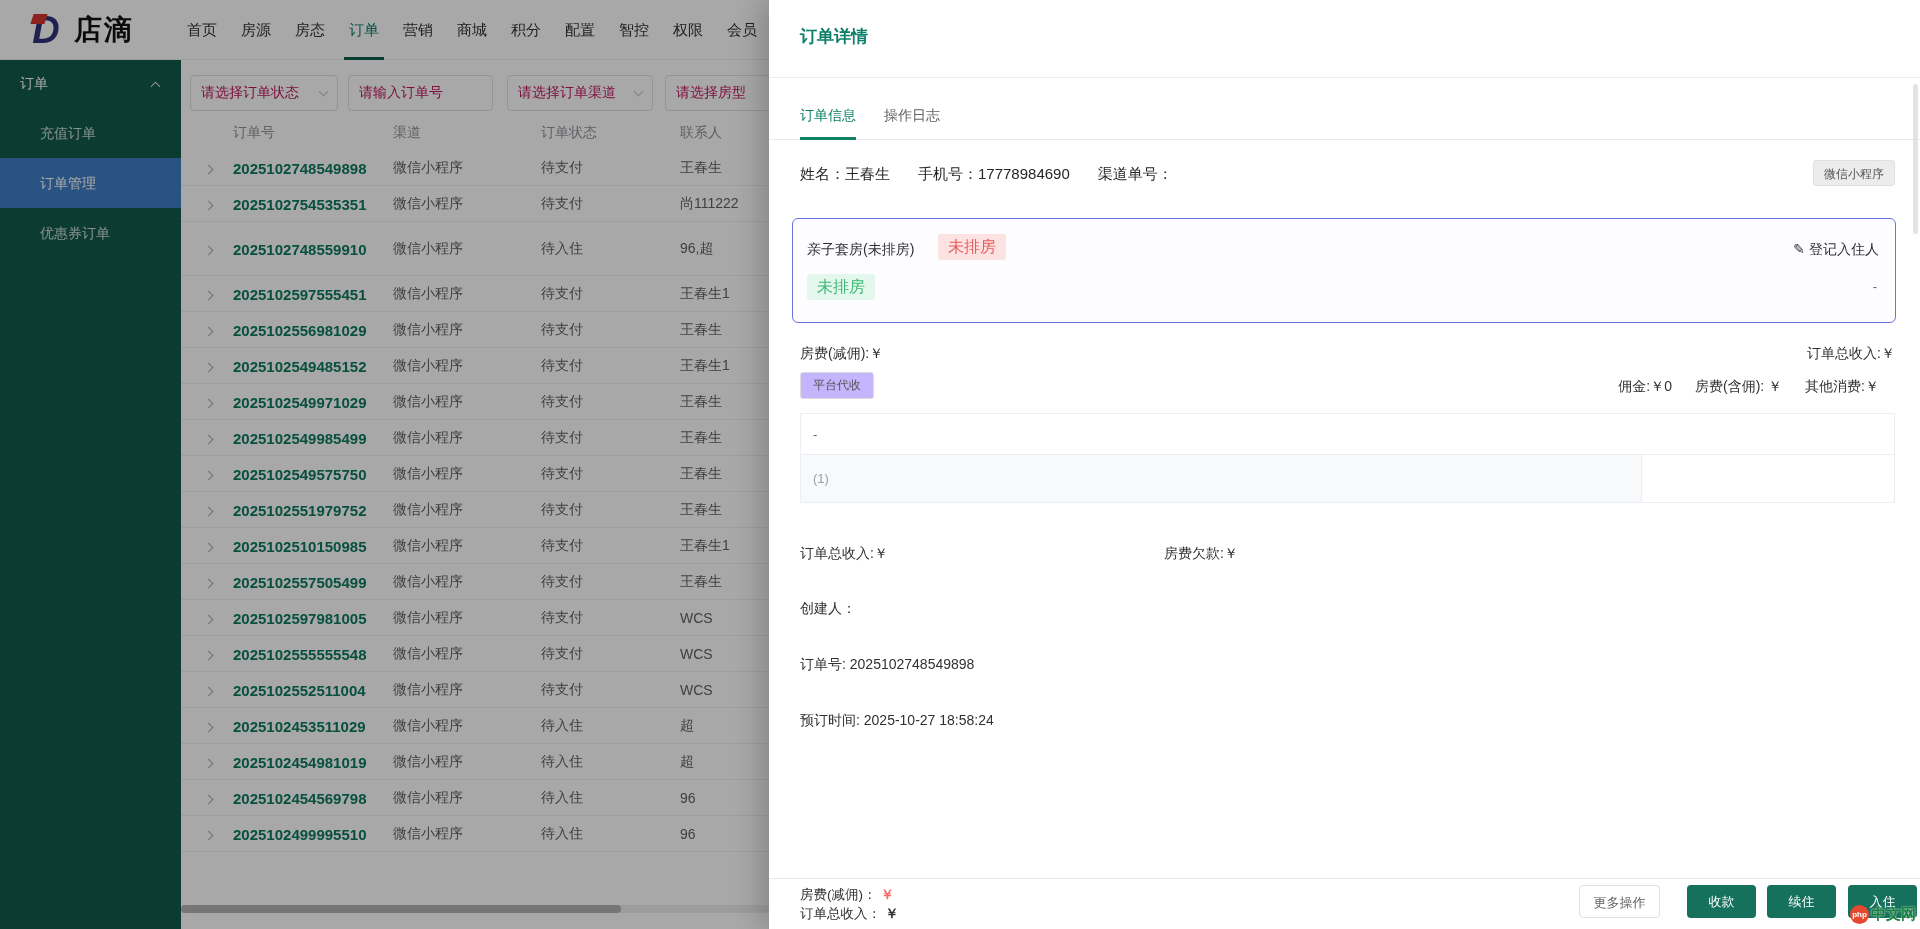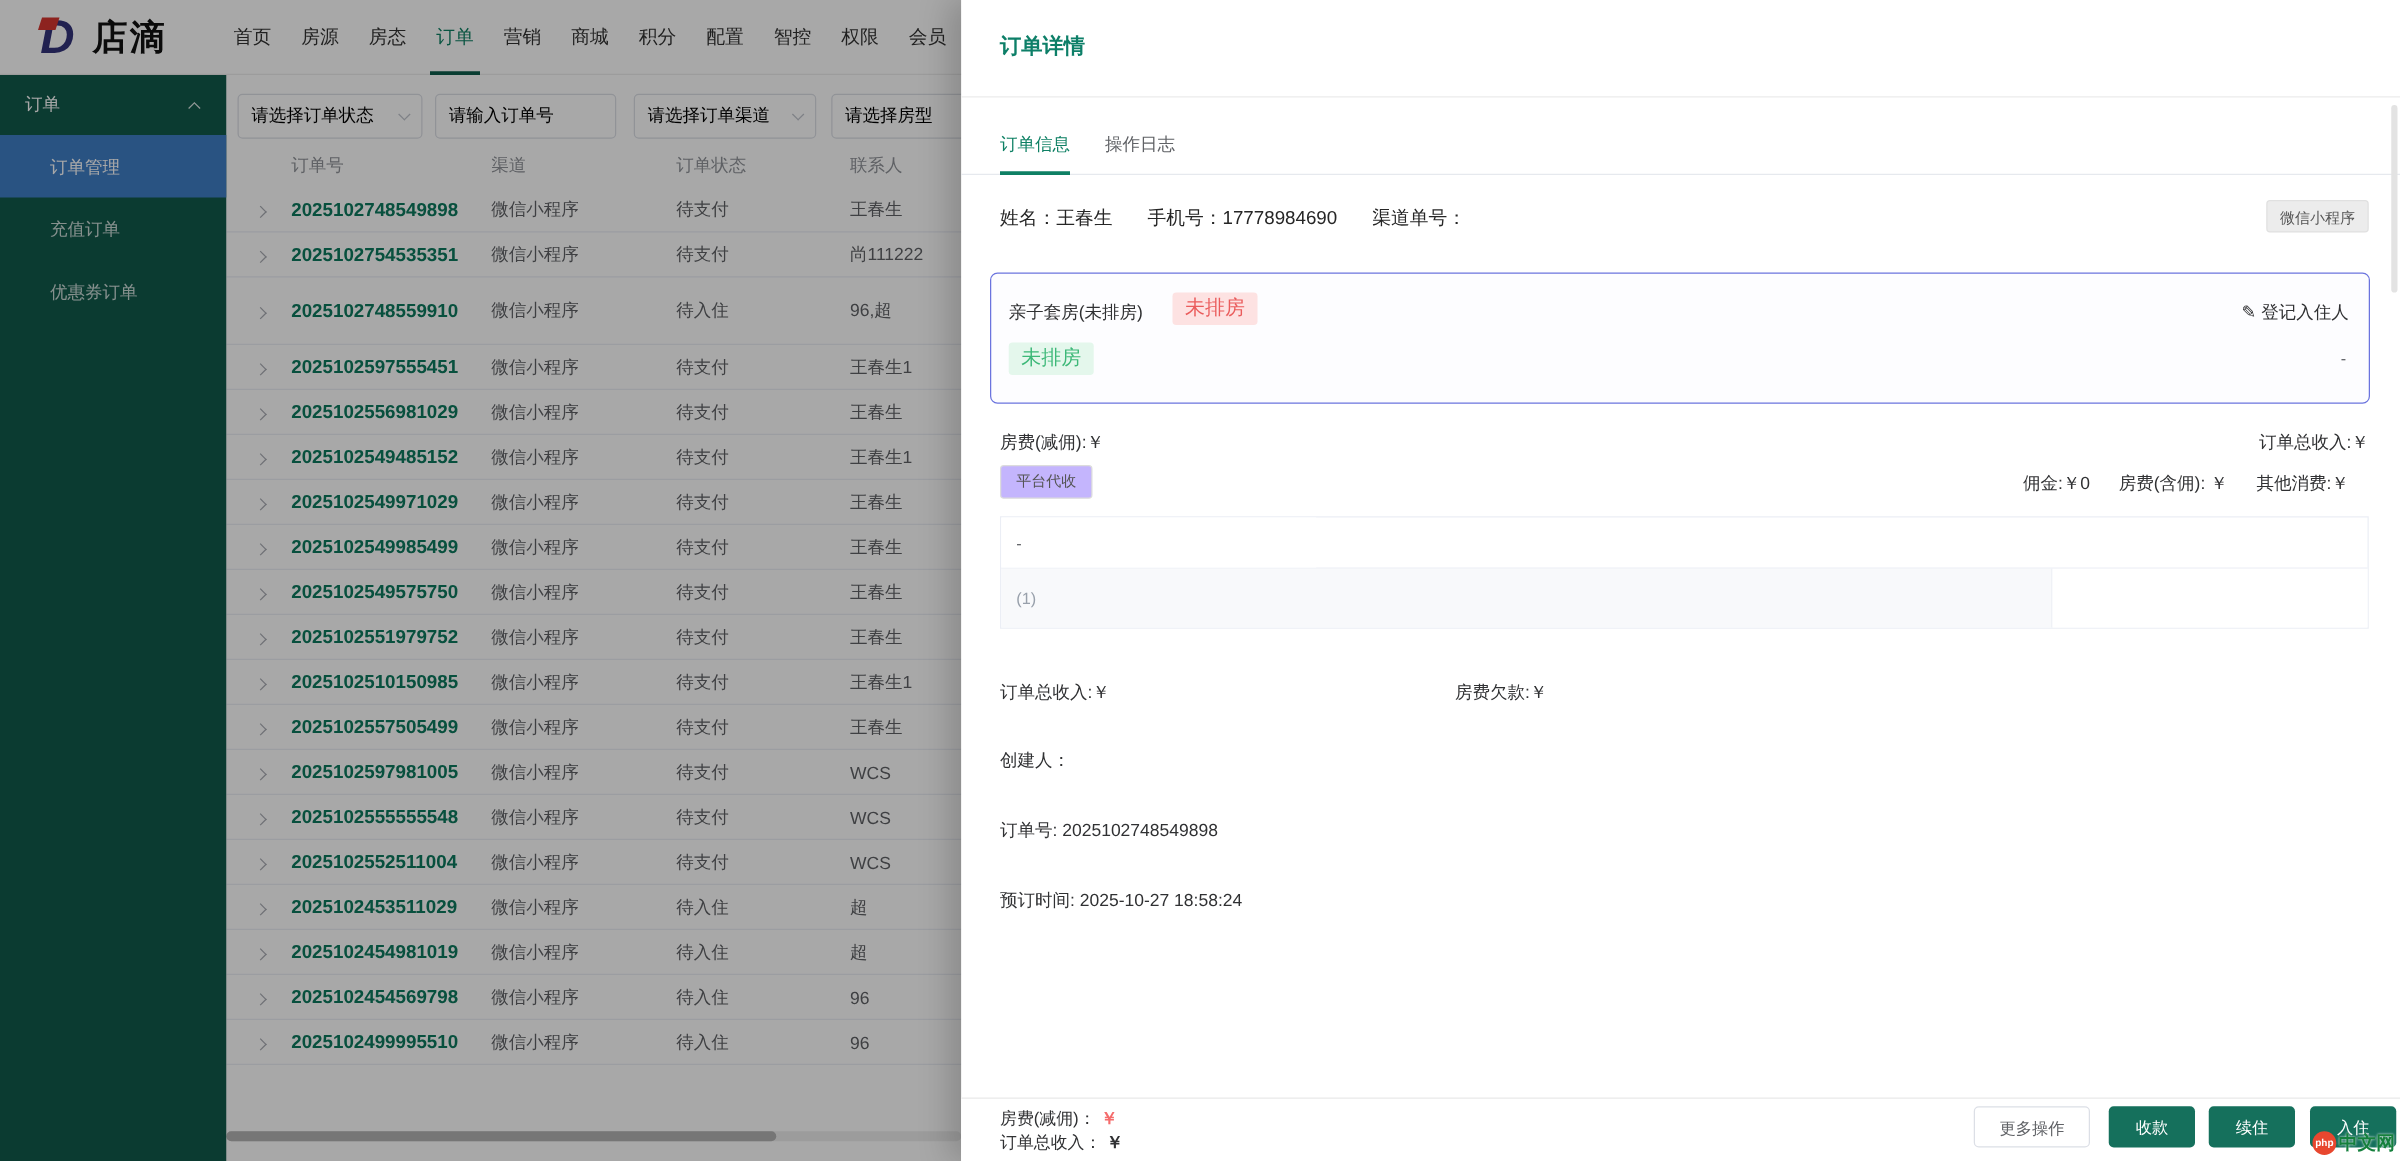--- a/index.html
+++ b/index.html
@@ -34,21 +34,21 @@
     color:rgba(255,255,255,.78); cursor:pointer; white-space:nowrap; }
   .side-item.active { background:#3f7ec5; color:#fff; }
 
   
   .main { position:absolute; left:181px; top:60px; width:588px; height:869px; background:#fff;
     overflow:hidden; z-index:5; }
   .filterbar { position:absolute; left:0; top:15px; height:36px; width:700px; }
   .filter { position:absolute; top:0; height:36px; border:1px solid #dcdfe6; border-radius:4px;
     background:#fff; display:flex; align-items:center; justify-content:space-between;
     padding:0 10px; cursor:pointer; }
-  .filter .ph { font-size:14px; color:#000000; white-space:nowrap; overflow:hidden; }
+  .filter .ph { font-size:14px; color:#be185d; white-space:nowrap; overflow:hidden; }
   .filter .chev { border-color:#c0c4cc; transform:rotate(45deg); margin-top:-3px; }
   .thead { position:absolute; left:0; top:58px; width:700px; height:32px; }
   .thead span { position:absolute; font-size:14px; color:#909399; font-weight:400; white-space:nowrap; }
   .tbody { position:absolute; left:0; top:90px; width:700px; }
   .trow { position:relative; width:700px; height:36px; border-bottom:1px solid #ebeef5; cursor:pointer; }
   .trow.tall { height:54px; }
   .trow span { position:absolute; top:50%; transform:translateY(-50%); font-size:14px;
     color:#606266; white-space:nowrap; }
   .col-arrow { left:24px; }
   .arrow-glyph { display:inline-block; width:7px; height:7px; border:solid #a8abb2;
@@ -108,21 +108,21 @@
   .rrow.h1 { height:40px; } .rrow.h2 { height:48px; }
 
   .sumline { position:absolute; font-size:14px; color:#303133; white-space:nowrap; }
 
   .dw-footer { position:absolute; left:0; bottom:0; width:1151px; height:51px; border-top:1px solid #e9e9e9; background:#fff; }
   .foot-text { position:absolute; left:31px; top:6px; font-size:13.5px; color:#303133; line-height:19px; }
   .yen-red { color:#f56c6c; font-weight:700; margin-left:4px; }
   .yen-dark { color:#303133; font-weight:700; margin-left:4px; }
   .btn { position:absolute; top:6px; height:33px; border-radius:4px; font-size:13px; text-align:center;
     line-height:33px; cursor:pointer; white-space:nowrap; }
-  .btn.plain { left:810px; width:93px; background:#fff; border:1px solid #dcdfe6; color:#606266; }
+  .btn.plain { left:810px; width:81px; background:#fff; border:1px solid #dcdfe6; color:#606266; }
   .btn.green { background:#15705c; color:#fff; }
   .btn.b1 { left:918px; width:69px; } .btn.b2 { left:998px; width:69px; } .btn.b3 { left:1079px; width:69px; }
 
   .vscroll { position:absolute; right:2px; top:84px; width:5px; height:150px; background:#e3e3e3;
     border-radius:3px; cursor:pointer; }
 
   .watermark { position:absolute; right:4px; bottom:5px; z-index:200; display:flex; align-items:center; gap:2px; }
   .wm-circle { width:19px; height:19px; border-radius:50%; background:#e8472f; color:#fff;
     font-size:8px; font-weight:700; display:flex; align-items:center; justify-content:center; }
   .wm-text { font-size:15px; font-weight:700; color:#15803d; text-shadow:0 0 2px #fff; }
@@ -152,22 +152,22 @@
         <div class="nav-item">账号</div>
       </div>
   </div>
 
   <div class="sidebar">
     <div class="side-group">
       <span>订单</span>
       <span class="chev up"></span>
     </div>
     <div id="side-items">
+        <div class="side-item">充值订单</div>
         <div class="side-item active">订单管理</div>
-        <div class="side-item">充值订单</div>
         <div class="side-item">优惠券订单</div>
       </div>
   </div>
 
   <div class="main">
     <div class="filterbar" id="filters">
         <div class="filter" style="left: 9px; width: 148px;">
           <span class="ph">请选择订单状态</span>
           <span class="chev"></span>
         </div>

